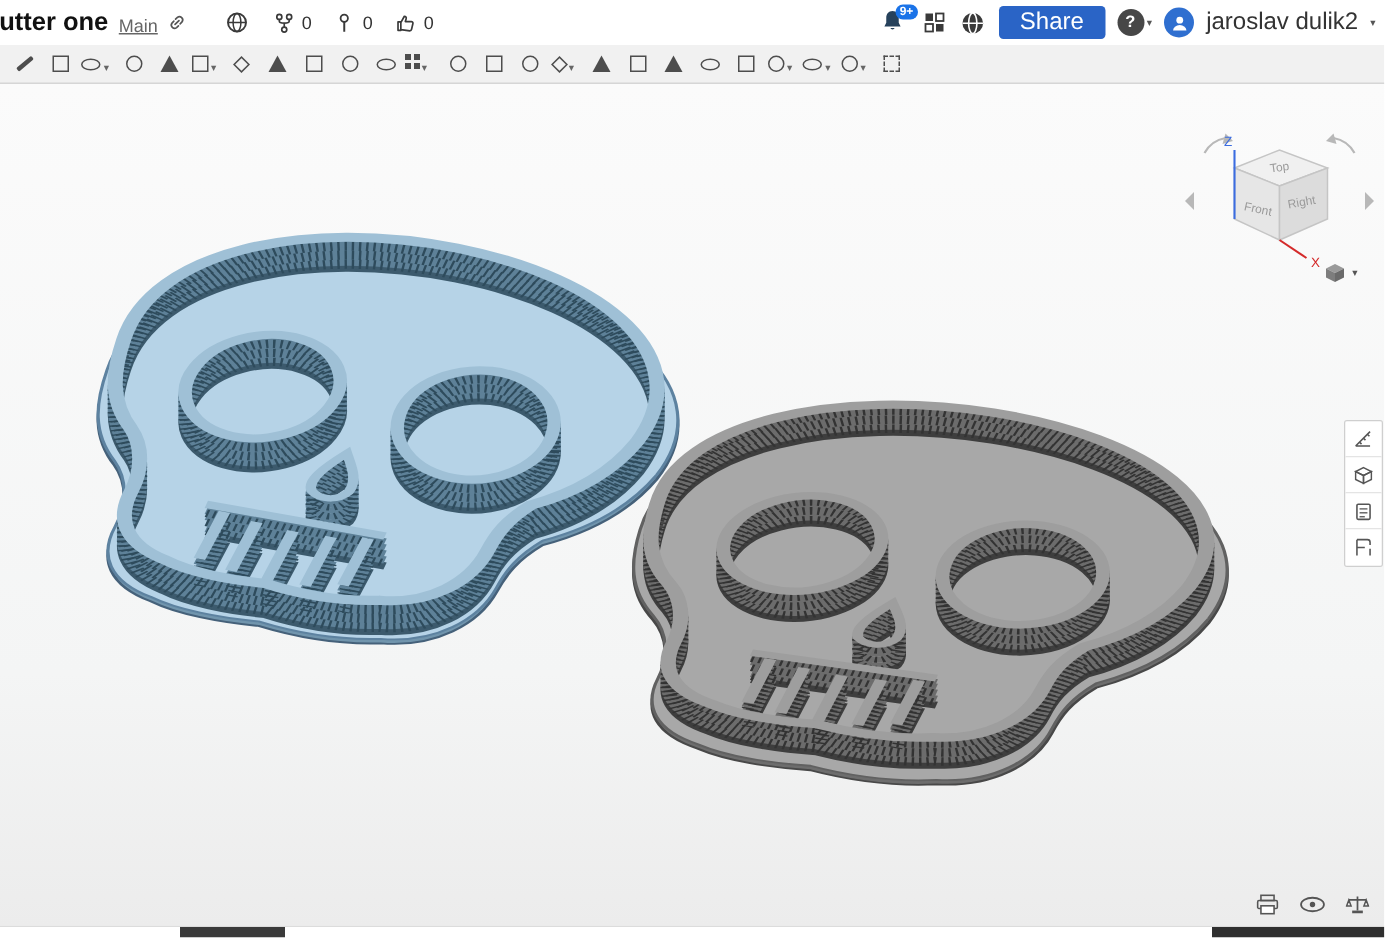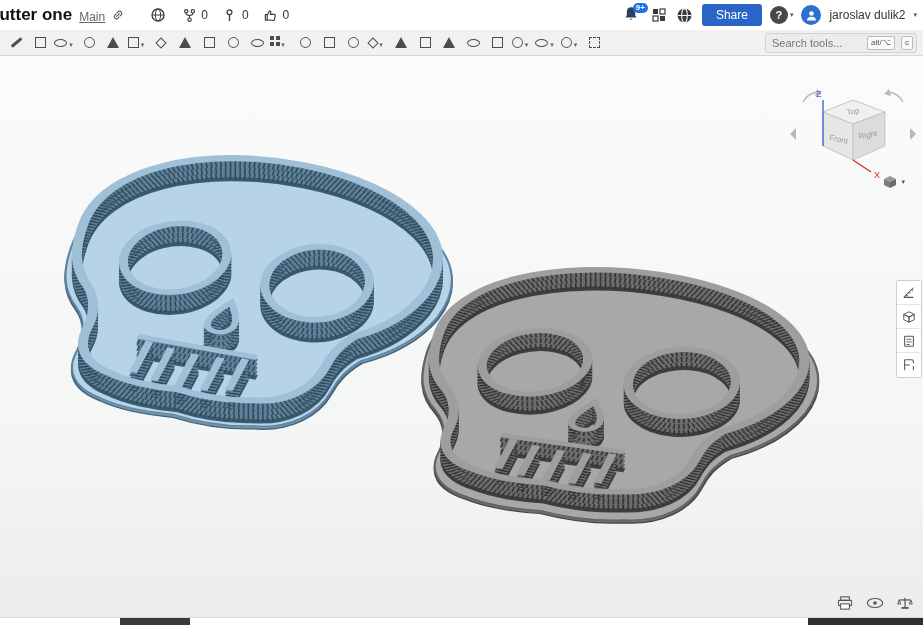--- a/index.html
+++ b/index.html
@@ -10,25 +10,25 @@
   .docbar { position:absolute; top:0; left:0; right:0; height:30px; background:#fff; display:flex; align-items:center; overflow:hidden; }
   .doc-title { font-size:17px; font-weight:700; color:#111; margin-left:-10px; white-space:nowrap; }
   .doc-branch { font-size:12px; color:#666; margin-left:7px; margin-top:3px;text-decoration:underline; }
   .hicon { display:flex; align-items:center; justify-content:center; width:18px; height:18px; }
   .hicon svg { display:block; }
   .stat { display:flex; align-items:center; gap:3px; margin-left:13px; }
   .stat-count { font-size:12px; color:#333; }
   .docbar-right { position:absolute; right:6px; top:0; height:30px; display:flex; align-items:center; gap:8px; }
   .bell-wrap { position:relative; width:20px; height:20px; }
   .badge { position:absolute; top:-2px; right:-6px; background:#1a73e8; color:#fff; font-size:8px; font-weight:700; line-height:10px; padding:0 3px; border-radius:5px; }
-  .share-btn { background:#2a64c6; color:#fff; font-size:12px; border:none; border-radius:3px; height:22px; padding:0 14px; cursor:pointer; }
+  .share-btn { background:#2a64c6; color:#fff; font-size:16px; border:none; border-radius:3px; height:22px; padding:0 14px; cursor:pointer; }
   .help-circle { width:18px; height:18px; border-radius:50%; background:#474747; color:#fff; font-size:11px; font-weight:700; display:flex; align-items:center; justify-content:center; }
   .caret { font-size:7px; color:#555; }
   .avatar { width:20px; height:20px; border-radius:50%; background:#2f6fd0; display:flex; align-items:center; justify-content:center; }
-  .user-name { font-size:12px; color:#333; }
+  .user-name { font-size:16px; color:#333; }
 
   
   .toolbar { position:absolute; top:30px; left:0; right:0; height:26px; background:#f1f1f1; border-bottom:1px solid #d6d6d6; display:flex; align-items:center; padding:0 4px; }
   .tools { display:flex; align-items:center; height:26px; }
   .tb-btn { display:flex; align-items:center; justify-content:center; height:24px; min-width:24px; background:transparent; border:none; padding:0 2px; cursor:pointer; }
   .tb-ic { display:block; }
   .tb-caret { width:8px; text-align:center; }
   .tb-caret::after { content:"▾"; font-size:7px; color:#666; }
   .sh-square   { width:11px; height:11px; border:1.6px solid #4d4d4d; }
   .sh-circle   { width:11px; height:11px; border:1.6px solid #4d4d4d; border-radius:50%; }
@@ -274,25 +274,20 @@
         </button>
         <button class="tb-btn">
           <span class="tb-ic sh-circle"></span>
           <span class="tb-caret"></span>
         </button>
         <button class="tb-btn">
           <span class="tb-ic sh-dashed"></span>
 
         </button>
       </div>
-    <div class="search-wrap">
-      <input class="search-input" type="text" placeholder="Search tools..." style="">
-      <span class="kbd kbd-1">alt/⌥</span>
-      <span class="kbd kbd-2">c</span>
-    </div>
   </div>
 
   <div class="canvas">
 
     <svg class="scene" width="923" height="561" viewBox="0 0 923 561">
       <defs>
         <path id="s-out" d="M -90 -22 C -96 -72 -52 -104 0 -104 C 52 -104 96 -72 90 -22 C 87 -2 78 12 67 22 C 62 32 61 40 61 50 C 61 68 52 84 35 87 C 22 92 8 92 -4 90 C -16 92 -30 92 -40 88 C -55 84 -62 72 -62 56 C -62 44 -66 31 -73 23 C -84 11 -88 -4 -90 -22 Z"></path>
         <g id="cutter">
           <use href="#s-out" stroke-width="5"></use>
           <ellipse cx="-38" cy="-12" rx="25" ry="29" stroke-width="4.5" transform="rotate(8 -38 -12)"></ellipse>

